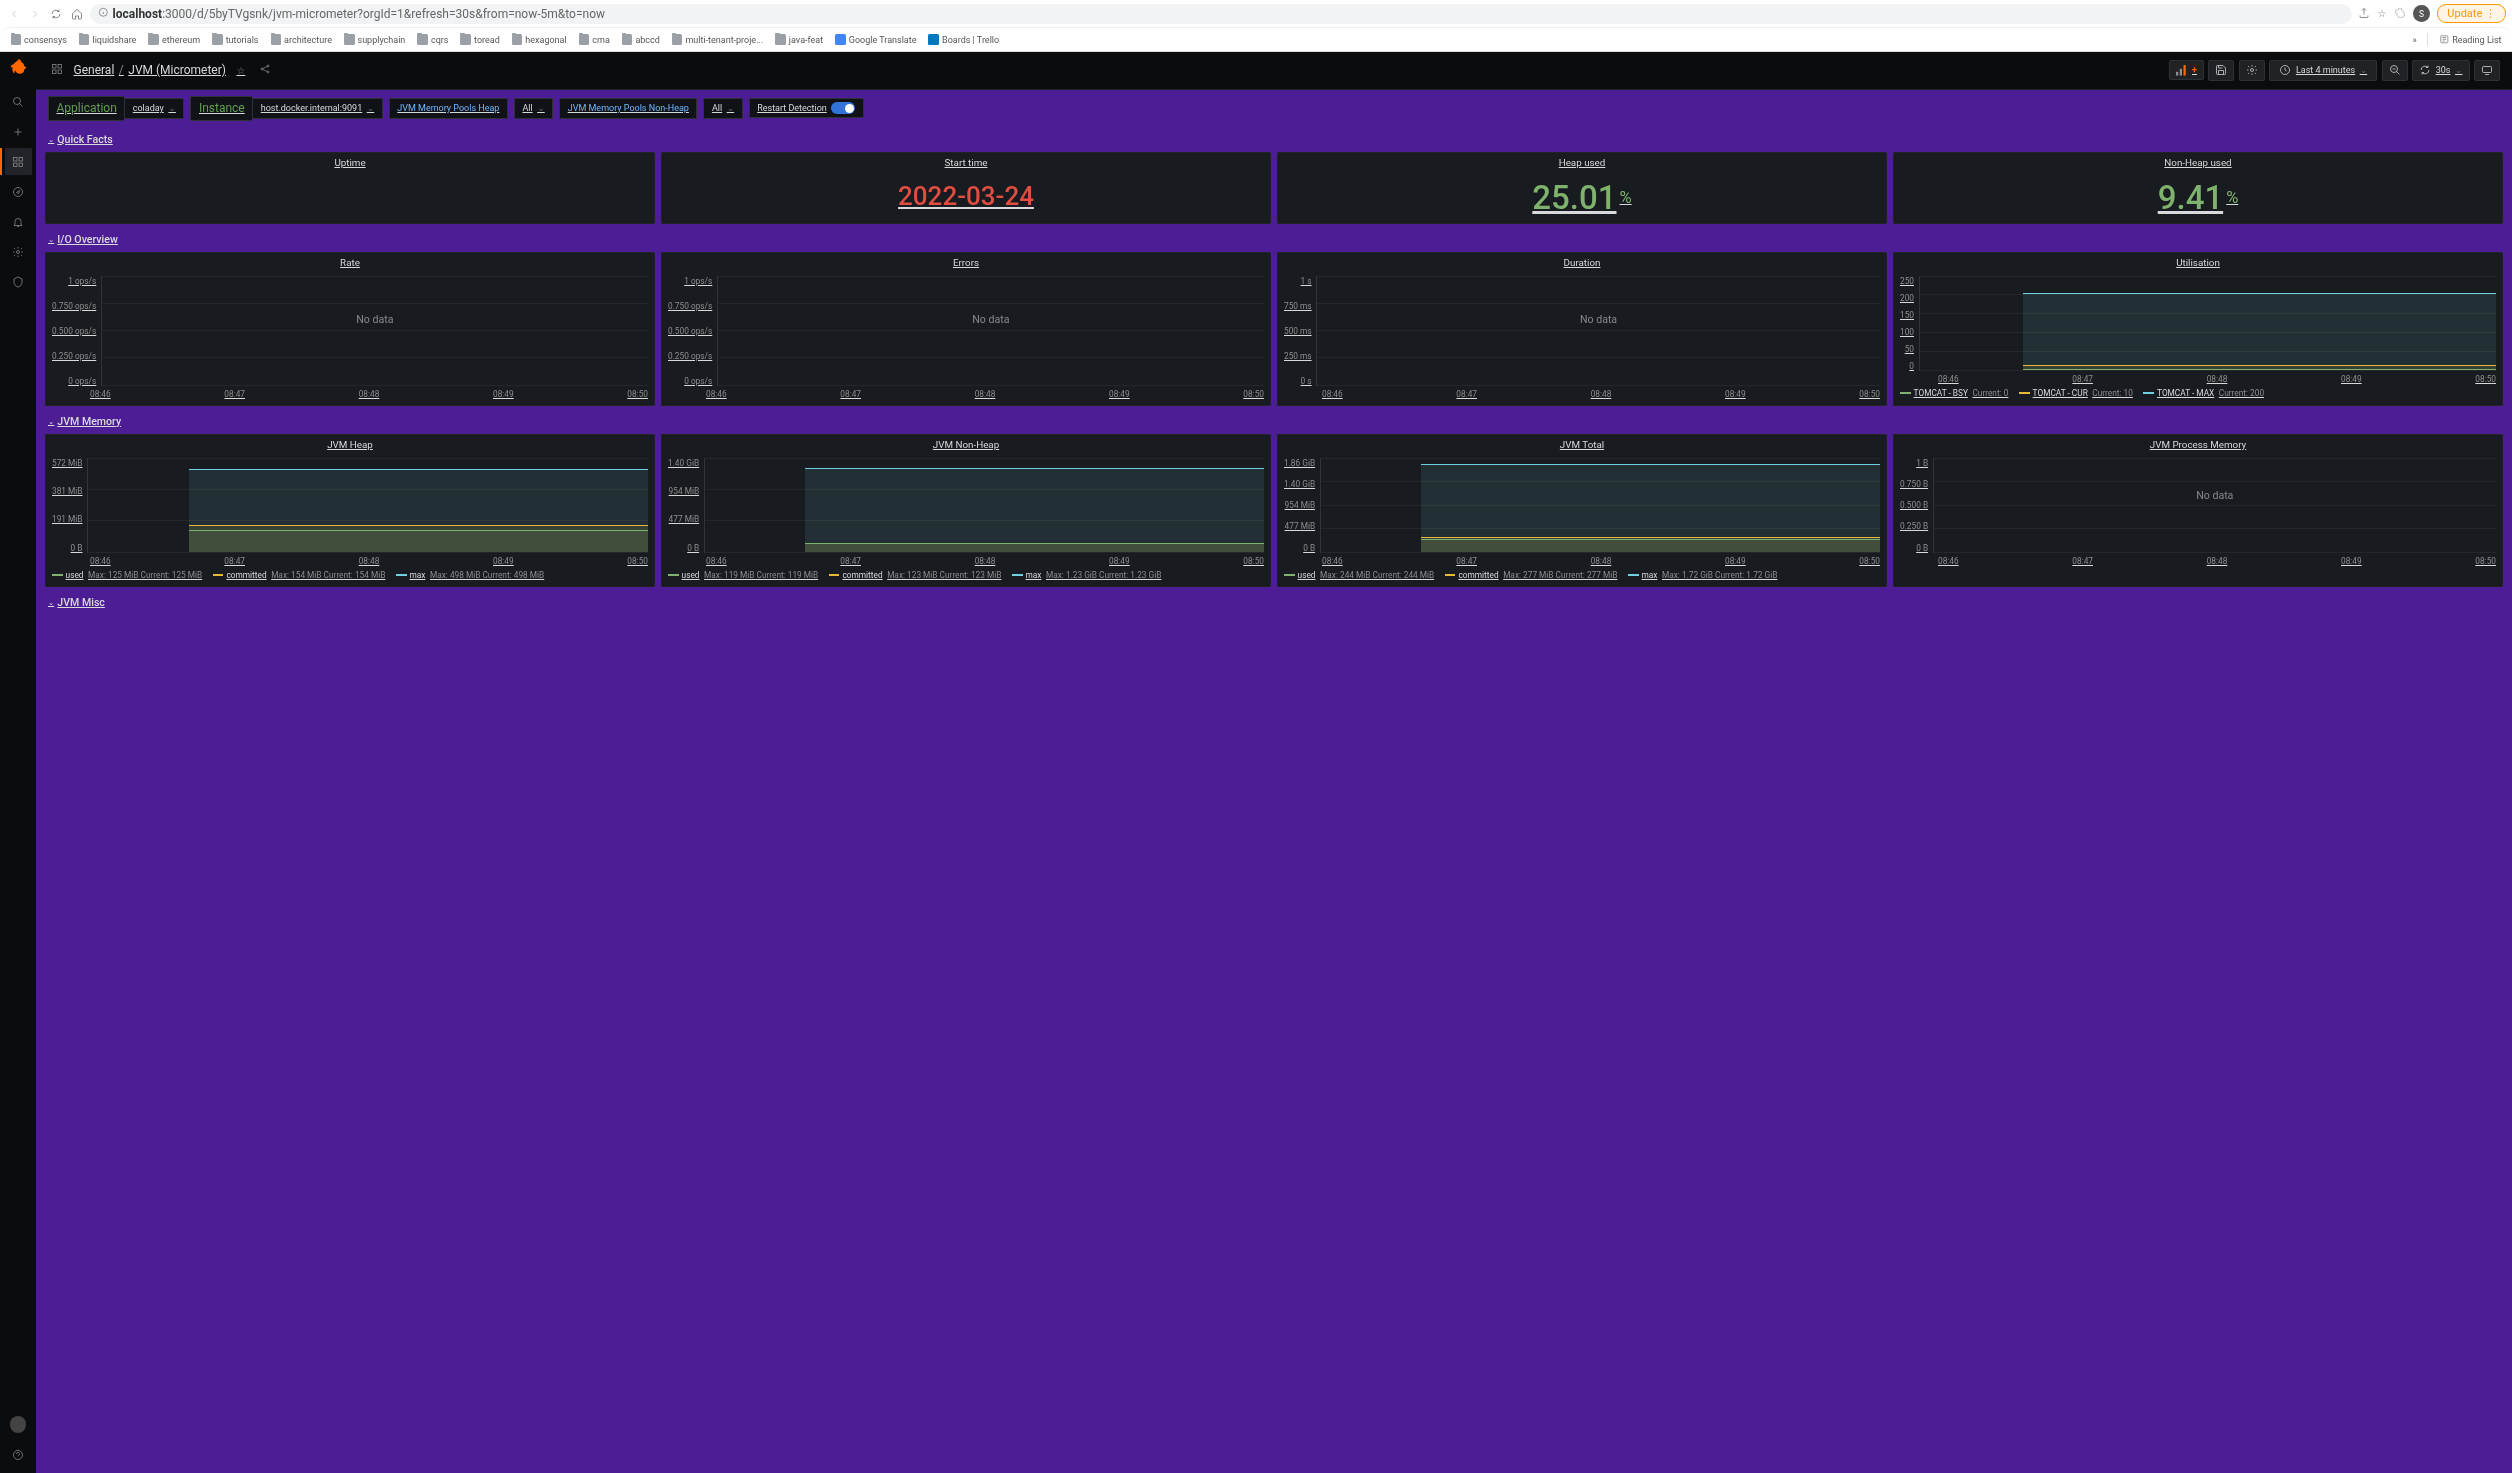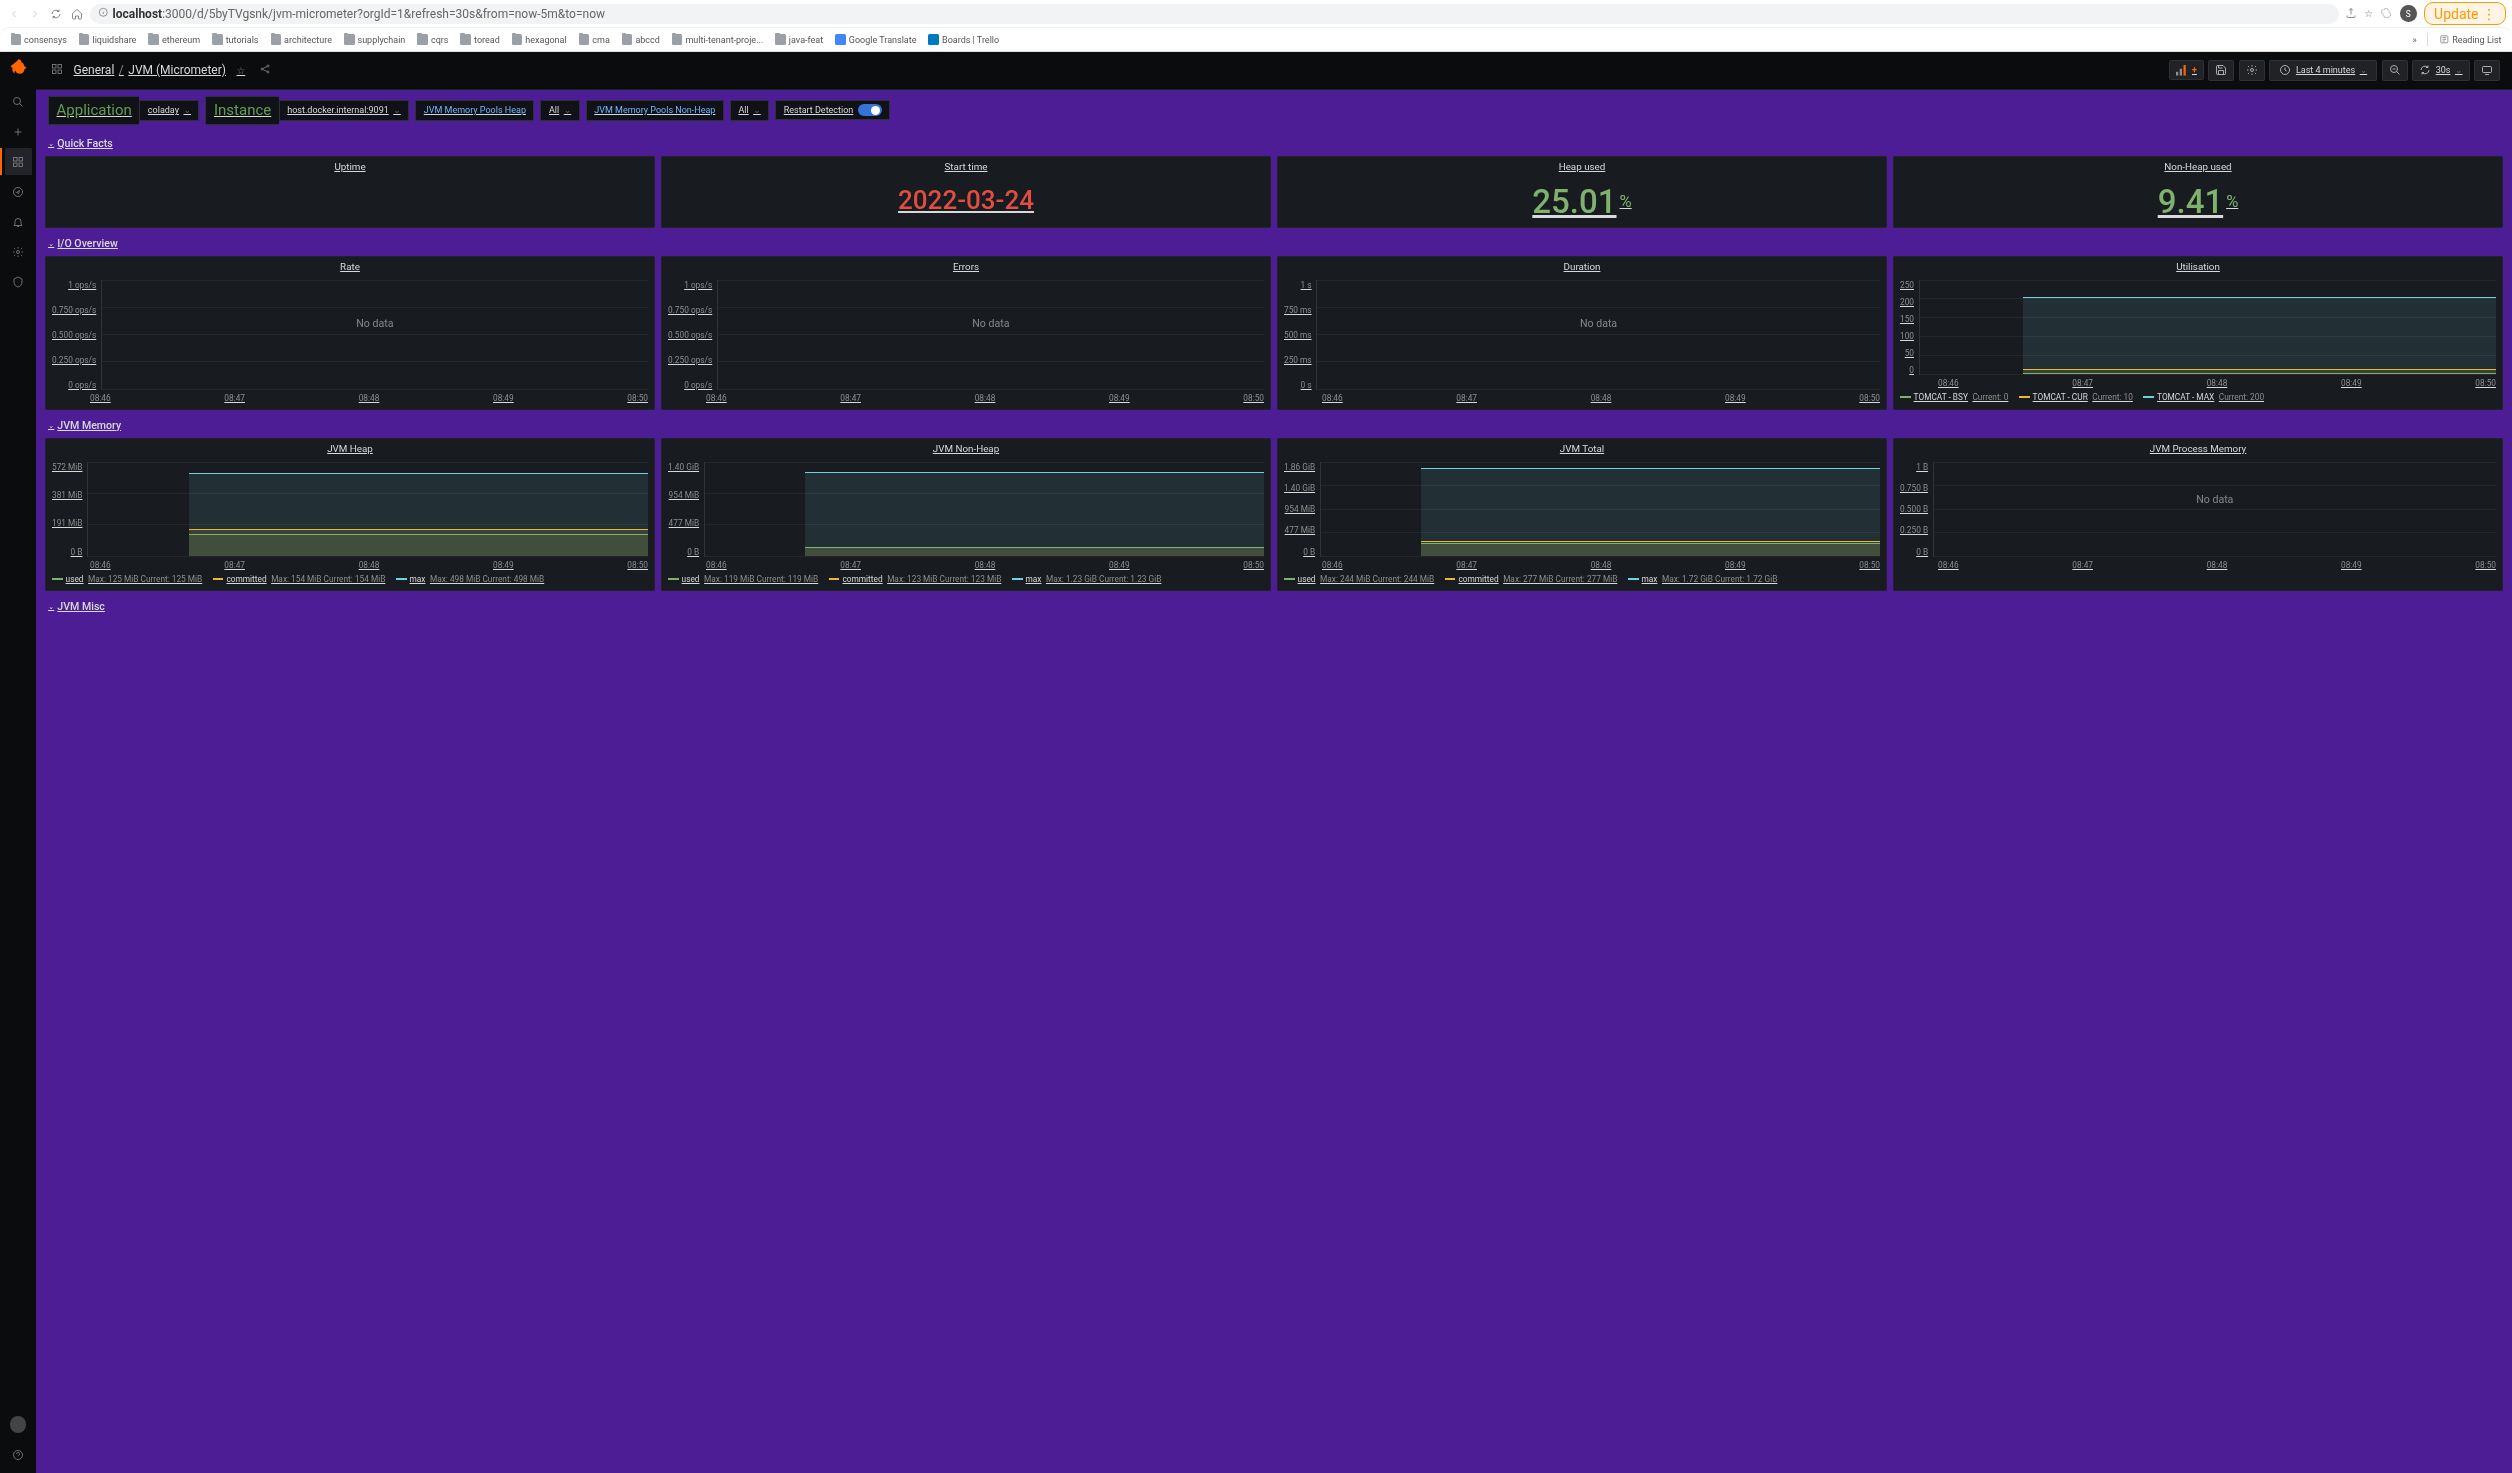--- a/index.html
+++ b/index.html
@@ -9,21 +9,21 @@
 .browser-chrome { background: #fff; color: #333; border-bottom: 0.8px solid #ddd; }
 .browser-toolbar { display: flex; align-items: center; padding: 3px 6px; gap: 6px; height: 27px; }
 .browser-nav-btn { width: 15px; height: 15px; display: flex; align-items: center; justify-content: center; color: #666; cursor: pointer; }
 .browser-nav-btn.disabled { color: #bbb; }
 .url-bar { flex: 1; display: flex; align-items: center; background: #f1f3f4; border-radius: 10.6px; padding: 3px 7.5px; gap: 4.5px; font-size: 12px; color: #333; }
 .url-bar .secure { color: #666; }
 .url-host { color: #333; }
 .url-path { color: #666; }
 .browser-right { display: flex; align-items: center; gap: 7.5px; color: #666; }
 .avatar-circle { width: 16.6px; height: 16.6px; border-radius: 50%; background: #555; color: white; display: flex; align-items: center; justify-content: center; font-size: 8.3px; }
-.update-btn { border: 0.8px solid #f90; color: #f90; background: #fff4e5; padding: 2.3px 9px; border-radius: 9px; font-size: 14px; }
+.update-btn { border: 0.8px solid #f90; color: #f90; background: #fff4e5; padding: 2.3px 9px; border-radius: 9px; font-size: 11px; }
 .bookmarks-bar { display: flex; align-items: center; padding: 3px 6px; gap: 3px; font-size: 9px; color: #555; height: 24px; border-top: 0.8px solid #eee; border-radius: 10px; }
 .bookmark-item { display: flex; align-items: center; gap: 3px; padding: 1.5px 4.5px; white-space: nowrap; }
 .folder-icon { width: 10.6px; height: 10.6px; background: #9aa0a6; border-radius: 1.5px; position: relative; }
 .folder-icon::before { content: ''; position: absolute; top: -1.5px; left: 0; width: 4.5px; height: 2.3px; background: #9aa0a6; border-radius: 0.8px 0.8px 0 0; }
 
 
 .grafana-app { display: flex; height: calc(100vh - 51px); background: #4c1d95; text-decoration: underline; }
 .sidebar { width: 36px; background: #0b0c0e; display: flex; flex-direction: column; align-items: center; padding: 6px 0; gap: 3px; }
 .sidebar-logo { width: 21px; height: 21px; margin-bottom: 6px; }
 .sidebar-item { width: 27px; height: 27px; display: flex; align-items: center; justify-content: center; color: #8e8e8e; cursor: pointer; border-radius: 1.5px; position: relative; }
@@ -38,21 +38,21 @@
 .breadcrumb .sep { color: #888; }
 .header-icon-btn { color: #8e8e8e; padding: 3px; cursor: pointer; }
 .header-right { margin-left: auto; display: flex; align-items: center; gap: 4.5px; }
 .hr-btn { background: #202226; border: 0.8px solid #2c3235; color: #d8d9da; padding: 3.8px 6px; border-radius: 1.5px; display: flex; align-items: center; gap: 4.5px; font-size: 9px; cursor: pointer; }
 .hr-btn.accent svg rect:last-child { fill: #f60; }
 .hr-btn.range { padding: 3.8px 9px; }
 
 
 .variables-row { display: flex; align-items: center; gap: 6px; padding: 6px 12px; flex-wrap: wrap; }
 .var-group { display: flex; align-items: center; }
-.var-label { background: #111217; border: 0.8px solid #2c3235; color: #629e51; padding: 4.5px 7.5px; font-size: 15px; border-radius: 1.5px 0 0 1.5px; border-right: none; }
+.var-label { background: #111217; border: 0.8px solid #2c3235; color: #629e51; padding: 4.5px 7.5px; font-size: 12px; border-radius: 1.5px 0 0 1.5px; border-right: none; }
 .var-value { background: #111217; border: 0.8px solid #2c3235; color: #d8d9da; padding: 4.5px 7.5px; font-size: 9px; border-radius: 0 1.5px 1.5px 0; display: flex; align-items: center; gap: 4.5px; }
 .var-value.standalone { border-radius: 1.5px; }
 .var-link { color: #6fb7ff; background: #111217; border: 0.8px solid #2c3235; padding: 4.5px 7.5px; font-size: 9px; border-radius: 1.5px; }
 .toggle { width: 24px; height: 12px; background: #3274d9; border-radius: 6px; position: relative; margin-left: 4.5px; }
 .toggle::after { content:''; position:absolute; right:1.5px; top:1.5px; width:9px; height:9px; background:white; border-radius:50%; }
 .restart-box { display:flex; align-items:center; background: #111217; border: 0.8px solid #2c3235; padding: 3px 7.5px; border-radius: 1.5px; }
 
 
 .dashboard-body { flex: 1; overflow-y: auto; padding: 0 9px 9px; }
 .row-header { display: flex; align-items: center; gap: 3px; padding: 6px 3px; color: #d8d9da; font-size: 10.6px; cursor: pointer; font-weight: 500; }

